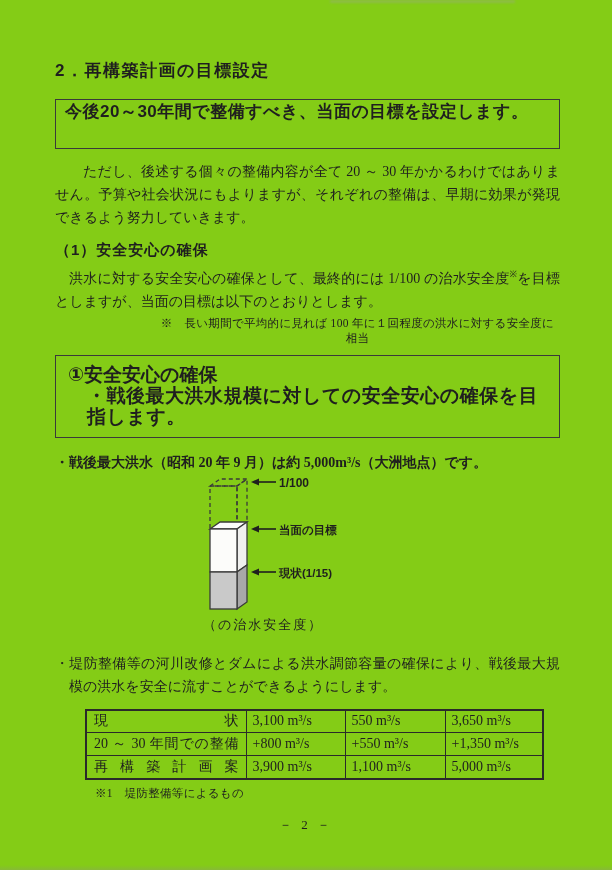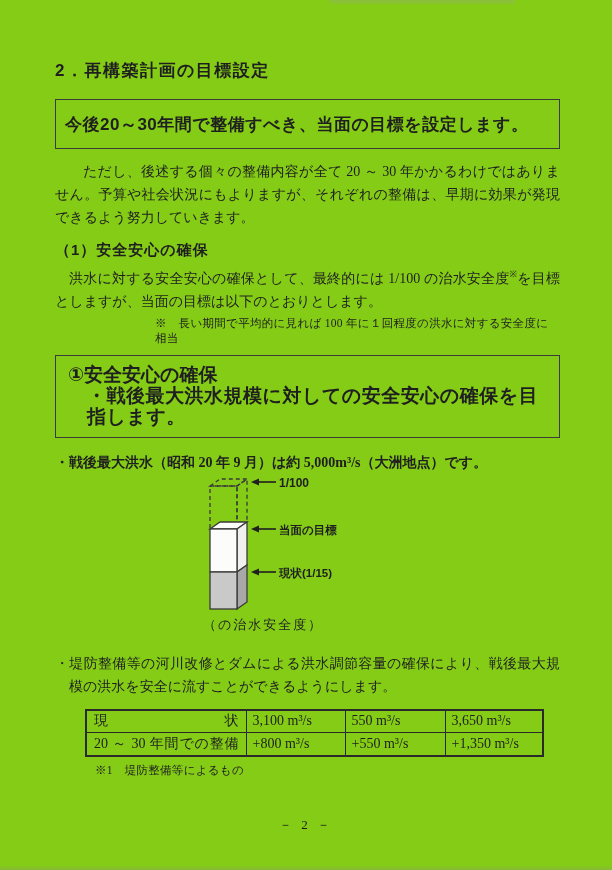--- a/index.html
+++ b/index.html
@@ -25,41 +25,41 @@
 
   .title {
     margin-top: 4px;
     font-family: "Liberation Sans", "DejaVu Sans", sans-serif;
     font-size: 17px; font-weight: 700; letter-spacing: 1.5px;
   }
   .goal-box {
     margin-top: 17px;
     border: 1.5px solid #3a3a3a;
     height: 50px;
-    display: flex; align-items: center;
+    display: flex; align-items: flex-start;
     padding-left: 9px;
     font-family: "Liberation Sans", "DejaVu Sans", sans-serif;
     font-size: 17px; font-weight: 700; letter-spacing: .5px;
     white-space: nowrap;
   }
   .para {
     margin-top: 11px;
     font-size: 14px; line-height: 23px;
     text-align: justify; text-indent: 2em;
   }
   .section-heading {
     margin-top: 12px;
     font-family: "Liberation Sans", "DejaVu Sans", sans-serif;
     font-size: 15px; font-weight: 700; letter-spacing: 1px;
   }
   .para2 { margin-top: 3px; text-indent: 1em; }
   .ref-mark { font-size: 9px; vertical-align: super; }
   .ref-note {
     margin-top: 3px; margin-left: 100px;
-    font-size: 11.5px; line-height: 15px; letter-spacing: .3px;
+    font-size: 11.5px; line-height: 15px; letter-spacing: .3px; text-align: center;
   }
   .highlight-box {
     margin-top: 9px;
     border: 1.5px solid #3a3a3a;
     padding: 8px 6px 10px 12px;
     font-family: "Liberation Sans", "DejaVu Sans", sans-serif;
     font-size: 19px; font-weight: 700; line-height: 21px;
   }
   .highlight-box .hb-bullet { padding-left: 1em; letter-spacing: .5px; }
   .bullet {
@@ -231,20 +231,41 @@
                 <span>550 m³/s</span>
               </div>
             </td>
         <td>
               <div class="vcell">
                 <span>+</span>
                 <span>1,350 m³/s</span>
               </div>
             </td>
       </tr>
+      <tr>
+        <td class="row-label">再構築計画案</td>
+        <td>
+              <div class="vcell">
+                <span></span>
+                <span>3,900 m³/s</span>
+              </div>
+            </td>
+        <td>
+              <div class="vcell">
+                <span></span>
+                <span>1,100 m³/s</span>
+              </div>
+            </td>
+        <td>
+              <div class="vcell">
+                <span></span>
+                <span>5,000 m³/s</span>
+              </div>
+            </td>
+      </tr>
     </tbody>
       </table>
 
     <div class="table-notes">
       <div>※1　堤防整備等によるもの</div>
     </div>
 
   </div>
 
   <div class="page-number">－ 2 －</div>

